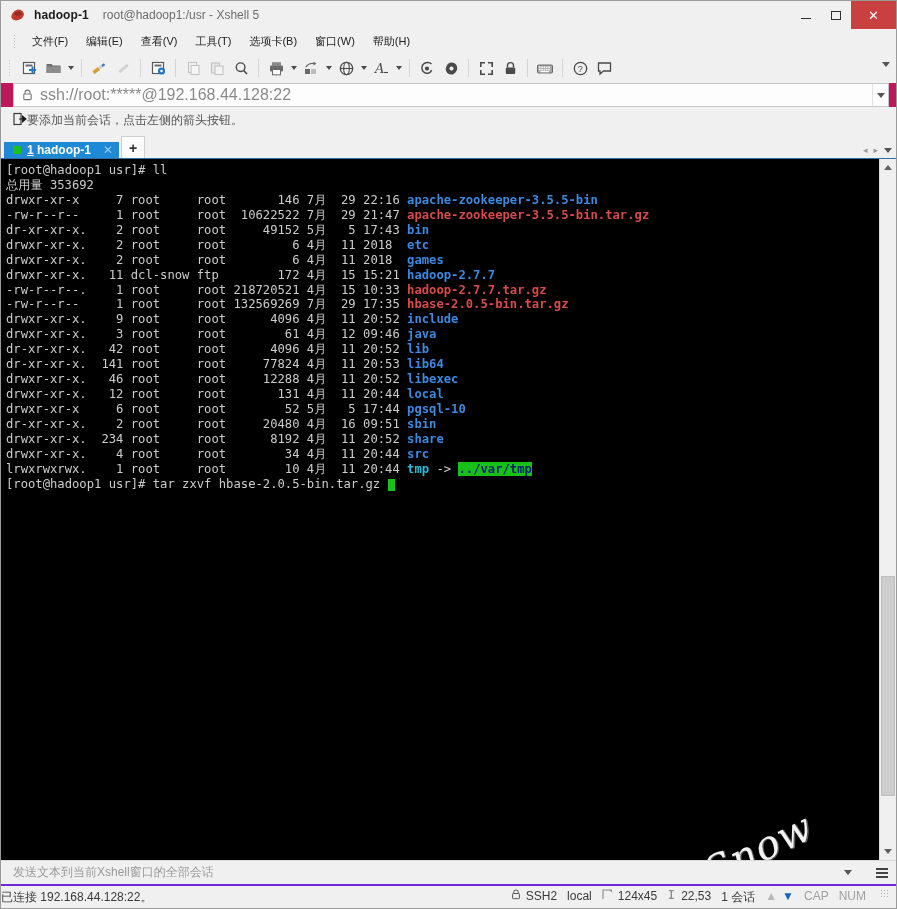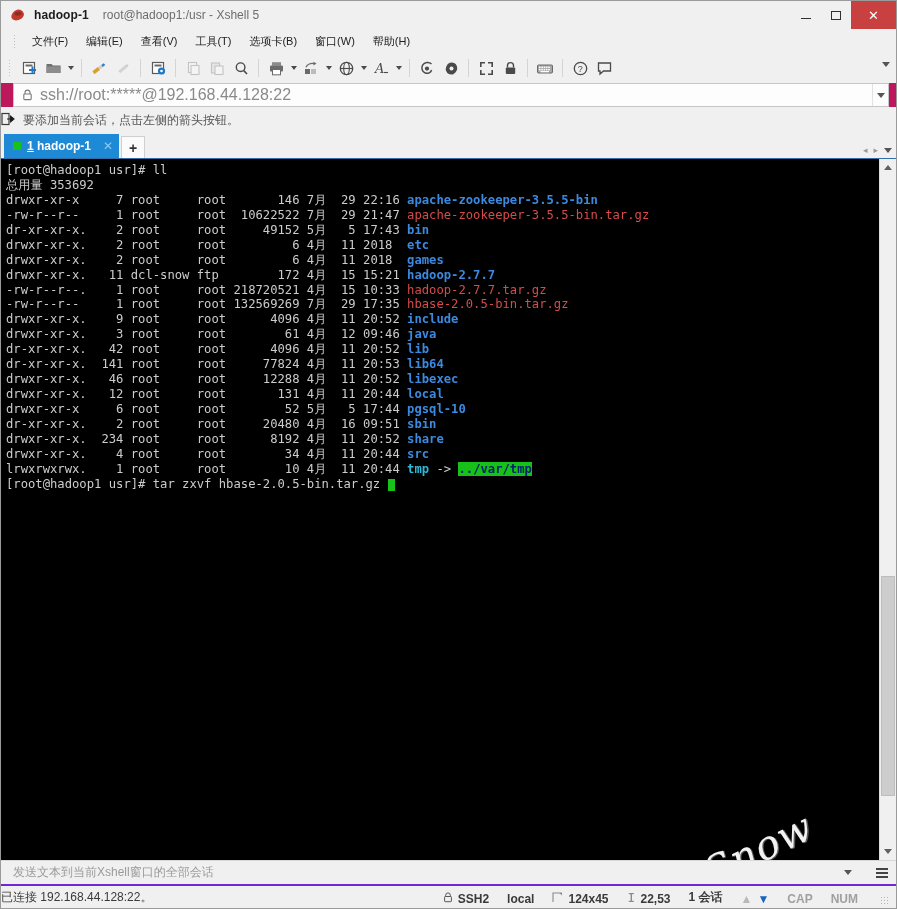--- a/index.html
+++ b/index.html
@@ -131,35 +131,35 @@
   }
   .addr-caret i {
     width: 0; height: 0; border-left: 4px solid transparent; border-right: 4px solid transparent;
     border-top: 5px solid #555;
   }
 
   
   .hintbar {
     height: 26px; flex: 0 0 26px;
     display: flex; align-items: center;
-    gap: 8px;
+    padding-left: 12px; gap: 0;
     background: #f0f0f0;
     color: #555; font-size: 12px;
   }
 
   
   .tabbar {
     height: 25px; flex: 0 0 25px;
     background: #f0f0f0;
     display: flex; align-items: flex-end;
     position: relative;
     padding-left: 3px;
   }
   .tab {
-    height: 24px;
+    height: 16px;
     background: #1e8ad6;
     display: flex; align-items: center;
     padding: 0 6px 0 9px;
     gap: 6px; min-width: 110px;
   }
   .tab .dot { width: 8px; height: 8px; background: #19c219; border-radius: 1px; display:block; }
   .tab .label { color: #fff; font-size: 12px; font-weight: bold; }
   .tab .label u { text-decoration: underline; }
   .tab .tclose { color: #8fc9ee; font-size: 12px; margin-left: 6px; line-height: 1; }
   .tab-add {
@@ -194,21 +194,21 @@
     font-size: 12.2px;
     line-height: 14.95px;
     padding: 4px 0 0 5px;
     white-space: pre;
     overflow: hidden;
     position: relative;
   }
   .terminal .line { height: 14.95px; }
   .c-white { color: #cccccc; }
   .c-blue  { color: #3b8ae0; font-weight: bold; }
-  .c-red   { color: #d64b4b; font-weight: normal; }
+  .c-red   { color: #d64b4b; font-weight: bold; }
   .c-cyan  { color: #2bbbd8; font-weight: bold; }
   .sym-target { background: #17c117; color: #00246b; font-weight: bold; }
   .cursor { background: #19c219; color: #19c219; display: inline-block; width: 7px; height: 12px; vertical-align: -2px;}
 
   .watermark {
     position: absolute;
     left: 613px; top: 703px;
     font-family: "DejaVu Serif", serif;
     font-style: italic;
     font-size: 40px;
@@ -266,21 +266,21 @@
   
   .statusbar {
     height: 24px; flex: 0 0 24px;
     background: #f0f0f0;
     border-top: 2px solid #6d28d9;
     display: flex; align-items: center;
     font-size: 12px; color: #3a3a3a;
     position: relative;
   }
   .sb-left { flex: 1 1 auto; }
-  .sb-items { display: flex; align-items: flex-end; gap: 18px; padding-right: 6px; font-weight: bold; }
+  .sb-items { display: flex; align-items: flex-start; gap: 10px; padding-right: 6px; }
   .sb-cell { display: flex; align-items: center; gap: 5px; color:#3a3a3a; }
   .sb-muted { color: #a0a0a0; }
   .sb-up { color: #b9b9b9; font-size: 12px; }
   .sb-down { color: #1565c0; font-size: 12px; }
   .sb-grip {
     width: 10px; height: 10px; margin-left: 4px;
     background-image: radial-gradient(#b5b5b5 40%, transparent 41%);
     background-size: 3px 3px;
   }
 </style>

